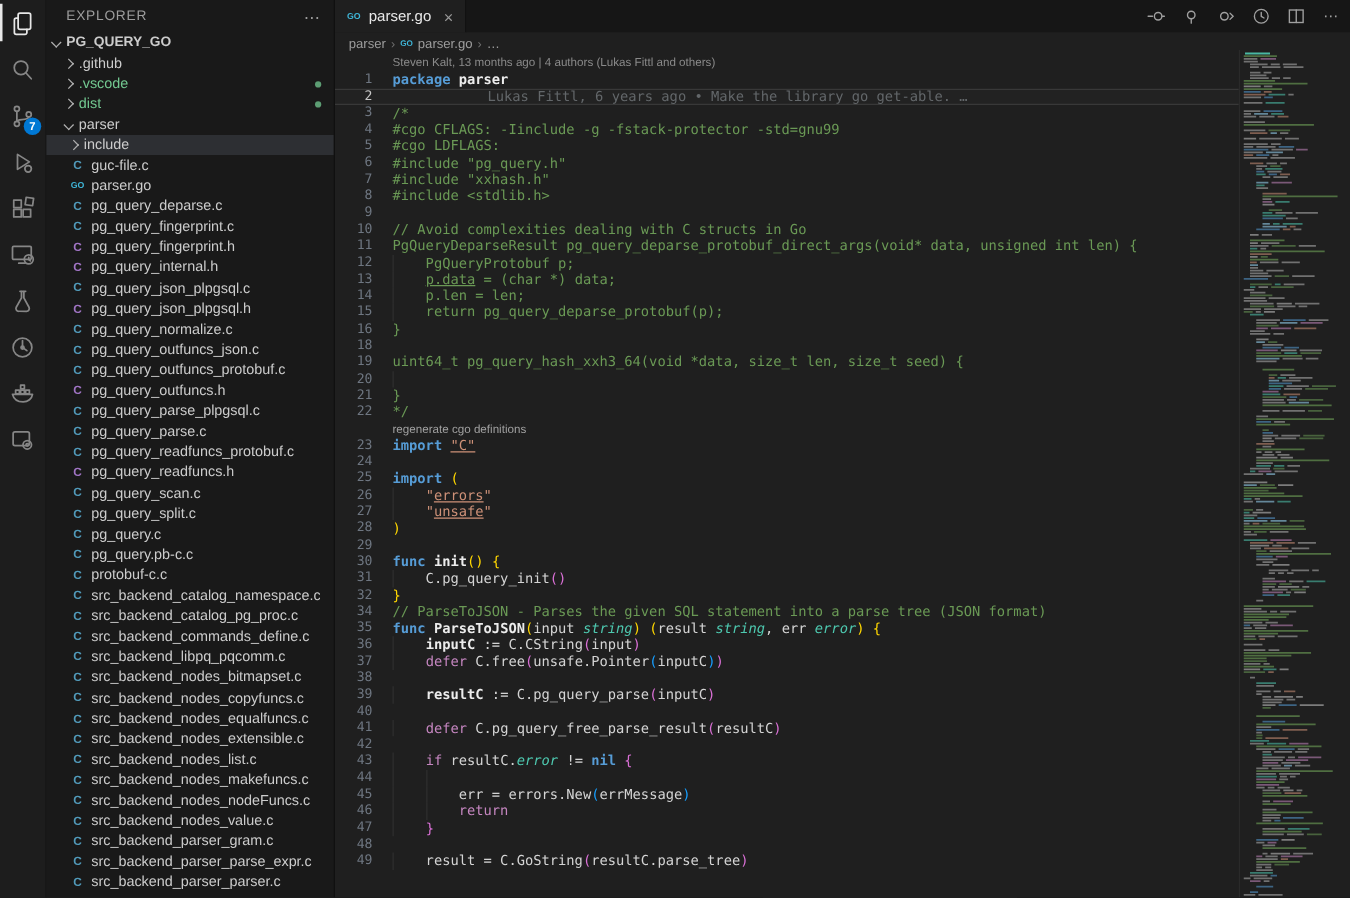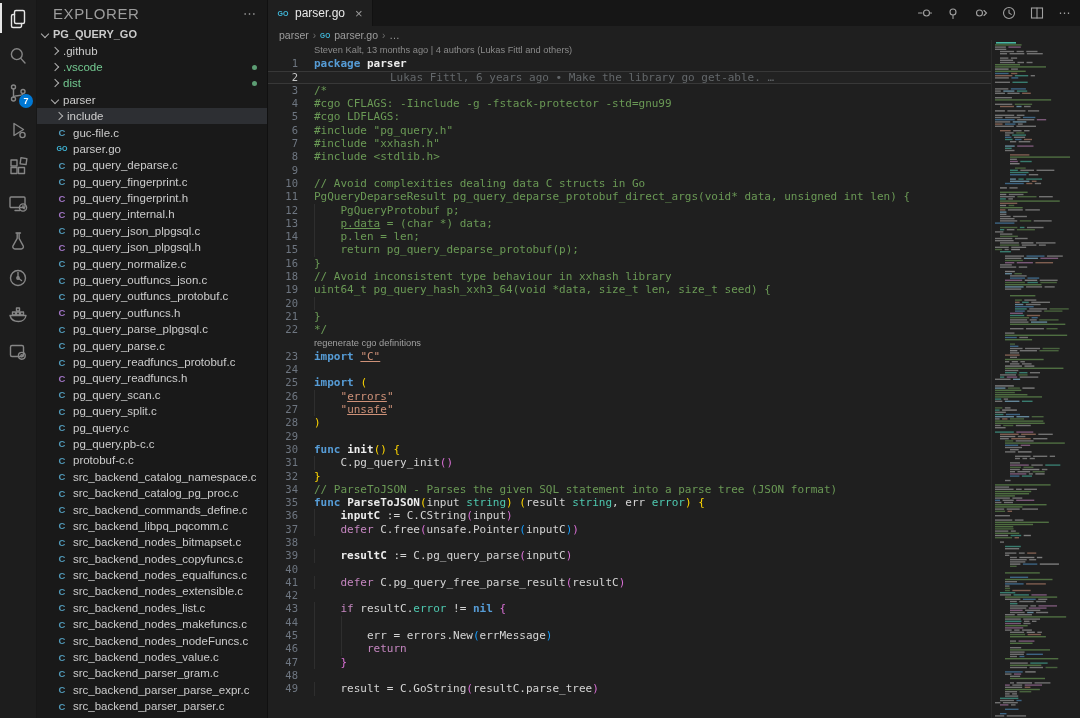--- a/index.html
+++ b/index.html
@@ -12,21 +12,21 @@
   .ab-item svg{display:block;}
   .ab-item .stroke{stroke:#868686;fill:none;stroke-width:1.4;stroke-linecap:round;stroke-linejoin:round;}
   .ab-item.active .stroke{stroke:#e7e7e7;}
   .ab-item.active::before{content:"";position:absolute;left:0;top:3px;width:2px;height:30px;background:#e7e7e7;}
   .ab-badge{position:absolute;right:3px;bottom:3px;min-width:14px;height:14px;border-radius:8px;background:#0078d4;
     color:#fff;font-size:9px;line-height:14px;text-align:center;font-weight:bold;}
 
   
   .sidebar{position:absolute;left:37px;top:0;width:230px;height:718px;background:#191919;border-right:1px solid #101010;}
   .sb-header{height:26px;display:flex;align-items:center;justify-content:space-between;padding:0 10px 0 16px;}
-  .sb-title{font-size:15px;letter-spacing:.6px;color:#9d9d9d;}
+  .sb-title{font-size:11px;letter-spacing:.6px;color:#9d9d9d;}
   .sb-more{color:#9d9d9d;font-size:13px;letter-spacing:1px;cursor:pointer;}
   .tree{position:absolute;top:26px;left:0;right:0;bottom:0;overflow:hidden;}
   .trow{position:relative;height:16.4px;display:flex;align-items:center;color:#cccccc;font-size:11.5px;white-space:nowrap;cursor:pointer;}
   .trow.selected{background:#2d2f33;}
   .trow.green{color:#73c991;}
   .trow .chev{width:5px;height:5px;border-right:1px solid #b0b0b0;border-bottom:1px solid #b0b0b0;display:inline-block;flex:none;}
   .chev.right{transform:rotate(-45deg);}
   .chev.down{transform:rotate(45deg);}
   .ficon{flex:none;font-weight:bold;font-size:9.5px;width:12px;text-align:center;}
   .ficon.c{color:#519aba;}
@@ -64,21 +64,21 @@
   .guide{position:absolute;top:0;bottom:0;width:1px;background:rgba(255,255,255,.07);}
   .blamehdr{font-family:"Liberation Sans",sans-serif;font-size:9.3px;color:#8a8a8a;}
   .lens{font-family:"Liberation Sans",sans-serif;font-size:9.3px;color:#a0a0a0;cursor:pointer;}
   .inlineblame{color:#63676a;padding-left:76px;}
   .tk-kw{color:#569cd6;font-weight:bold;}
   .tk-ctl{color:#c586c0;}
   .tk-cm{color:#6a9955;}
   .tk-cmU{color:#6a9955;text-decoration:underline;}
   .tk-str{color:#ce9178;}
   .tk-strU{color:#ce9178;text-decoration:underline;}
-  .tk-ty{color:#4ec9b0;}
+  .tk-ty{color:#4ec9b0;font-style:italic;}
   .tk-pl{color:#d4d4d4;}
   .tk-def{color:#ececec;font-weight:bold;}
   .tk-b1{color:#ffd700;}
   .tk-b2{color:#da70d6;}
   .tk-b3{color:#179fff;}
 
   
   .minimap{position:absolute;right:0;top:40px;bottom:0;width:88px;background:#1f1f1f;border-left:1px solid #2a2a2a;cursor:pointer;}
 </style>
 </head>
@@ -449,21 +449,21 @@
         <div class="crow">
           <span class="ln">8</span>
           <span class="ltext"><span class="tk-cm">#include &lt;stdlib.h&gt;</span></span>
         </div>
         <div class="crow">
           <span class="ln">9</span>
           <span class="ltext"></span>
         </div>
         <div class="crow">
           <span class="ln">10</span>
-          <span class="ltext"><span class="tk-cm">// Avoid complexities dealing data C structs in Go</span></span>
+          <span class="ltext"><span class="tk-cm">// Avoid complexities dealing with C structs in Go</span></span>
         </div>
         <div class="crow">
           <span class="ln">11</span>
           <span class="ltext"><span class="tk-cm">PgQueryDeparseResult pg_query_deparse_protobuf_direct_args(void* data, unsigned int len) {</span></span>
         </div>
         <div class="crow">
           <span class="ln">12</span>
           <span class="guide" style="left: 46px;"></span>
           <span class="ltext"><span class="tk-cm">    PgQueryProtobuf p;</span></span>
         </div>
@@ -481,21 +481,20 @@
           <span class="ln">15</span>
           <span class="guide" style="left: 46px;"></span>
           <span class="ltext"><span class="tk-cm">    return pg_query_deparse_protobuf(p);</span></span>
         </div>
         <div class="crow">
           <span class="ln">16</span>
           <span class="ltext"><span class="tk-cm">}</span></span>
         </div>
         <div class="crow">
           <span class="ln">18</span>
-          <span class="ltext"><span class="tk-cm">// Avoid inconsistent type behaviour in xxhash library</span></span>
         </div>
         <div class="crow">
           <span class="ln">19</span>
           <span class="ltext"><span class="tk-cm">uint64_t pg_query_hash_xxh3_64(void *data, size_t len, size_t seed) {</span></span>
         </div>
         <div class="crow">
           <span class="ln">20</span>
           <span class="guide" style="left: 46px;"></span>
         </div>
         <div class="crow">

